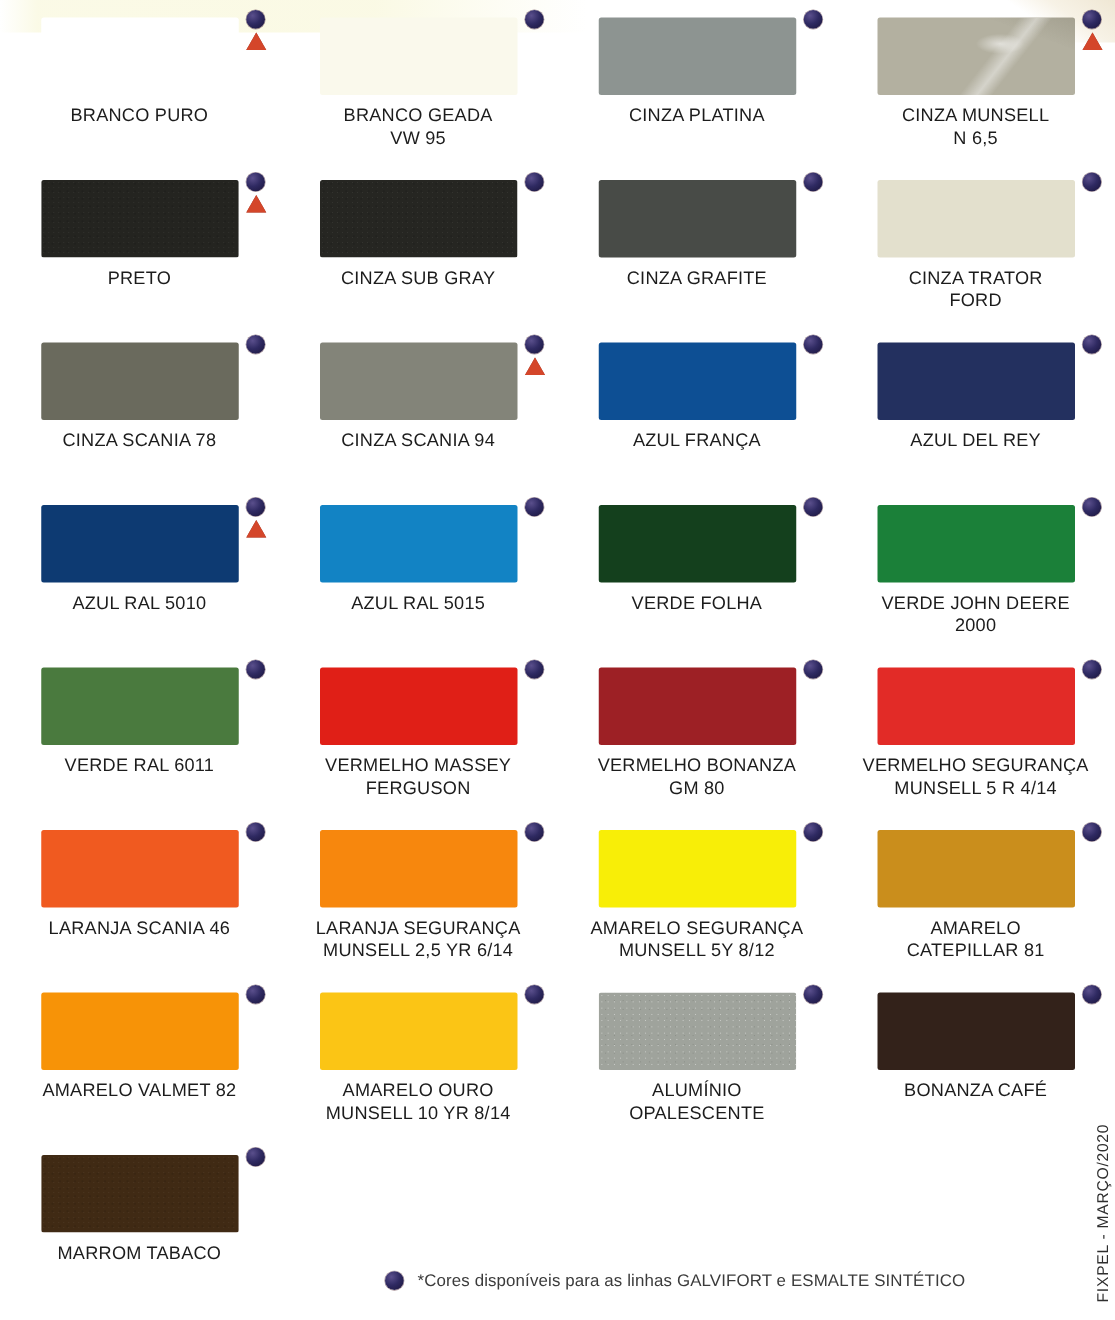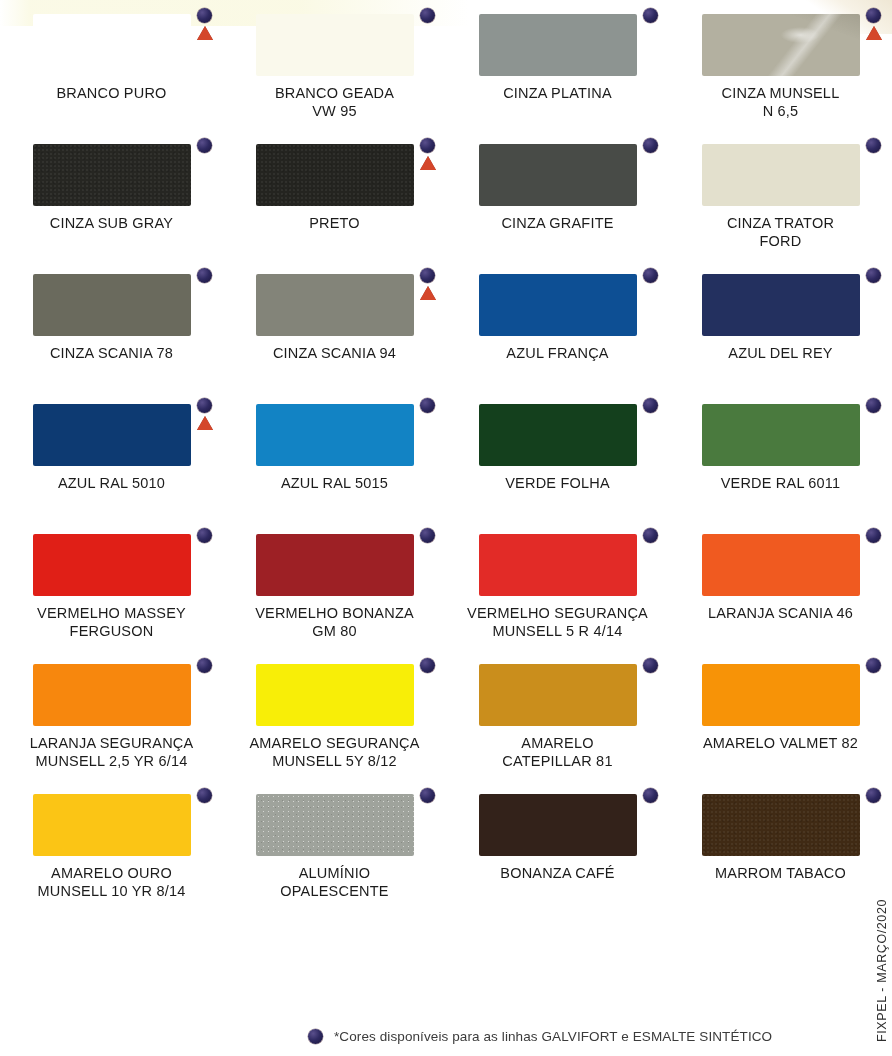--- a/index.html
+++ b/index.html
@@ -96,21 +96,21 @@
     line-height:1.22;
     text-align:center;
     color:#1c1c1c;
     max-width:215px;
   }
   .label .ln{display:block;}
 
   
   .legend{
     position:absolute;z-index:1;
-    left:308px;bottom:12px;
+    left:308px;bottom:24px;
     display:flex;flex-direction:column;gap:11px;
   }
   .legend-row{display:flex;align-items:center;gap:11px;}
   .legend-row .dot{width:15px;height:15px;flex:0 0 auto;}
   .legend-row .tri{flex:0 0 auto;}
   .legend-text{
     font-size:13.5px;color:#3b3b3b;letter-spacing:.1px;white-space:nowrap;
   }
 
   .imprint{
@@ -173,39 +173,39 @@
           <span class="tri"></span>
         </div>
       </div>
       <div class="label">
         <span class="ln">CINZA MUNSELL</span>
         <span class="ln">N 6,5</span>
       </div>
     </div>
     <div class="cell">
       <div class="swatch-wrap">
+        <div class="swatch noise" style="background-color: rgb(36, 36, 32);"></div>
+        <div class="markers">
+          <span class="dot"></span>
+          <span class="tri"></span>
+        </div>
+      </div>
+      <div class="label">
+        <span class="ln">PRETO</span>
+      </div>
+    </div>
+    <div class="cell">
+      <div class="swatch-wrap">
         <div class="swatch noise" style="background-color: rgb(38, 38, 34);"></div>
         <div class="markers">
           <span class="dot"></span>
         </div>
       </div>
       <div class="label">
         <span class="ln">CINZA SUB GRAY</span>
-      </div>
-    </div>
-    <div class="cell">
-      <div class="swatch-wrap">
-        <div class="swatch noise" style="background-color: rgb(36, 36, 32);"></div>
-        <div class="markers">
-          <span class="dot"></span>
-          <span class="tri"></span>
-        </div>
-      </div>
-      <div class="label">
-        <span class="ln">PRETO</span>
       </div>
     </div>
     <div class="cell">
       <div class="swatch-wrap">
         <div class="swatch" style="background-color: rgb(72, 75, 71);"></div>
         <div class="markers">
           <span class="dot"></span>
         </div>
       </div>
       <div class="label">
@@ -294,20 +294,32 @@
     </div>
     <div class="cell">
       <div class="swatch-wrap">
         <div class="swatch" style="background-color: rgb(20, 64, 29);"></div>
         <div class="markers">
           <span class="dot"></span>
         </div>
       </div>
       <div class="label">
         <span class="ln">VERDE FOLHA</span>
+      </div>
+    </div>
+    <div class="cell">
+      <div class="swatch-wrap">
+        <div class="swatch" style="background-color: rgb(27, 128, 57);"></div>
+        <div class="markers">
+          <span class="dot"></span>
+        </div>
+      </div>
+      <div class="label">
+        <span class="ln">VERDE JOHN DEERE</span>
+        <span class="ln">2000</span>
       </div>
     </div>
     <div class="cell">
       <div class="swatch-wrap">
         <div class="swatch" style="background-color: rgb(74, 122, 62);"></div>
         <div class="markers">
           <span class="dot"></span>
         </div>
       </div>
       <div class="label">

